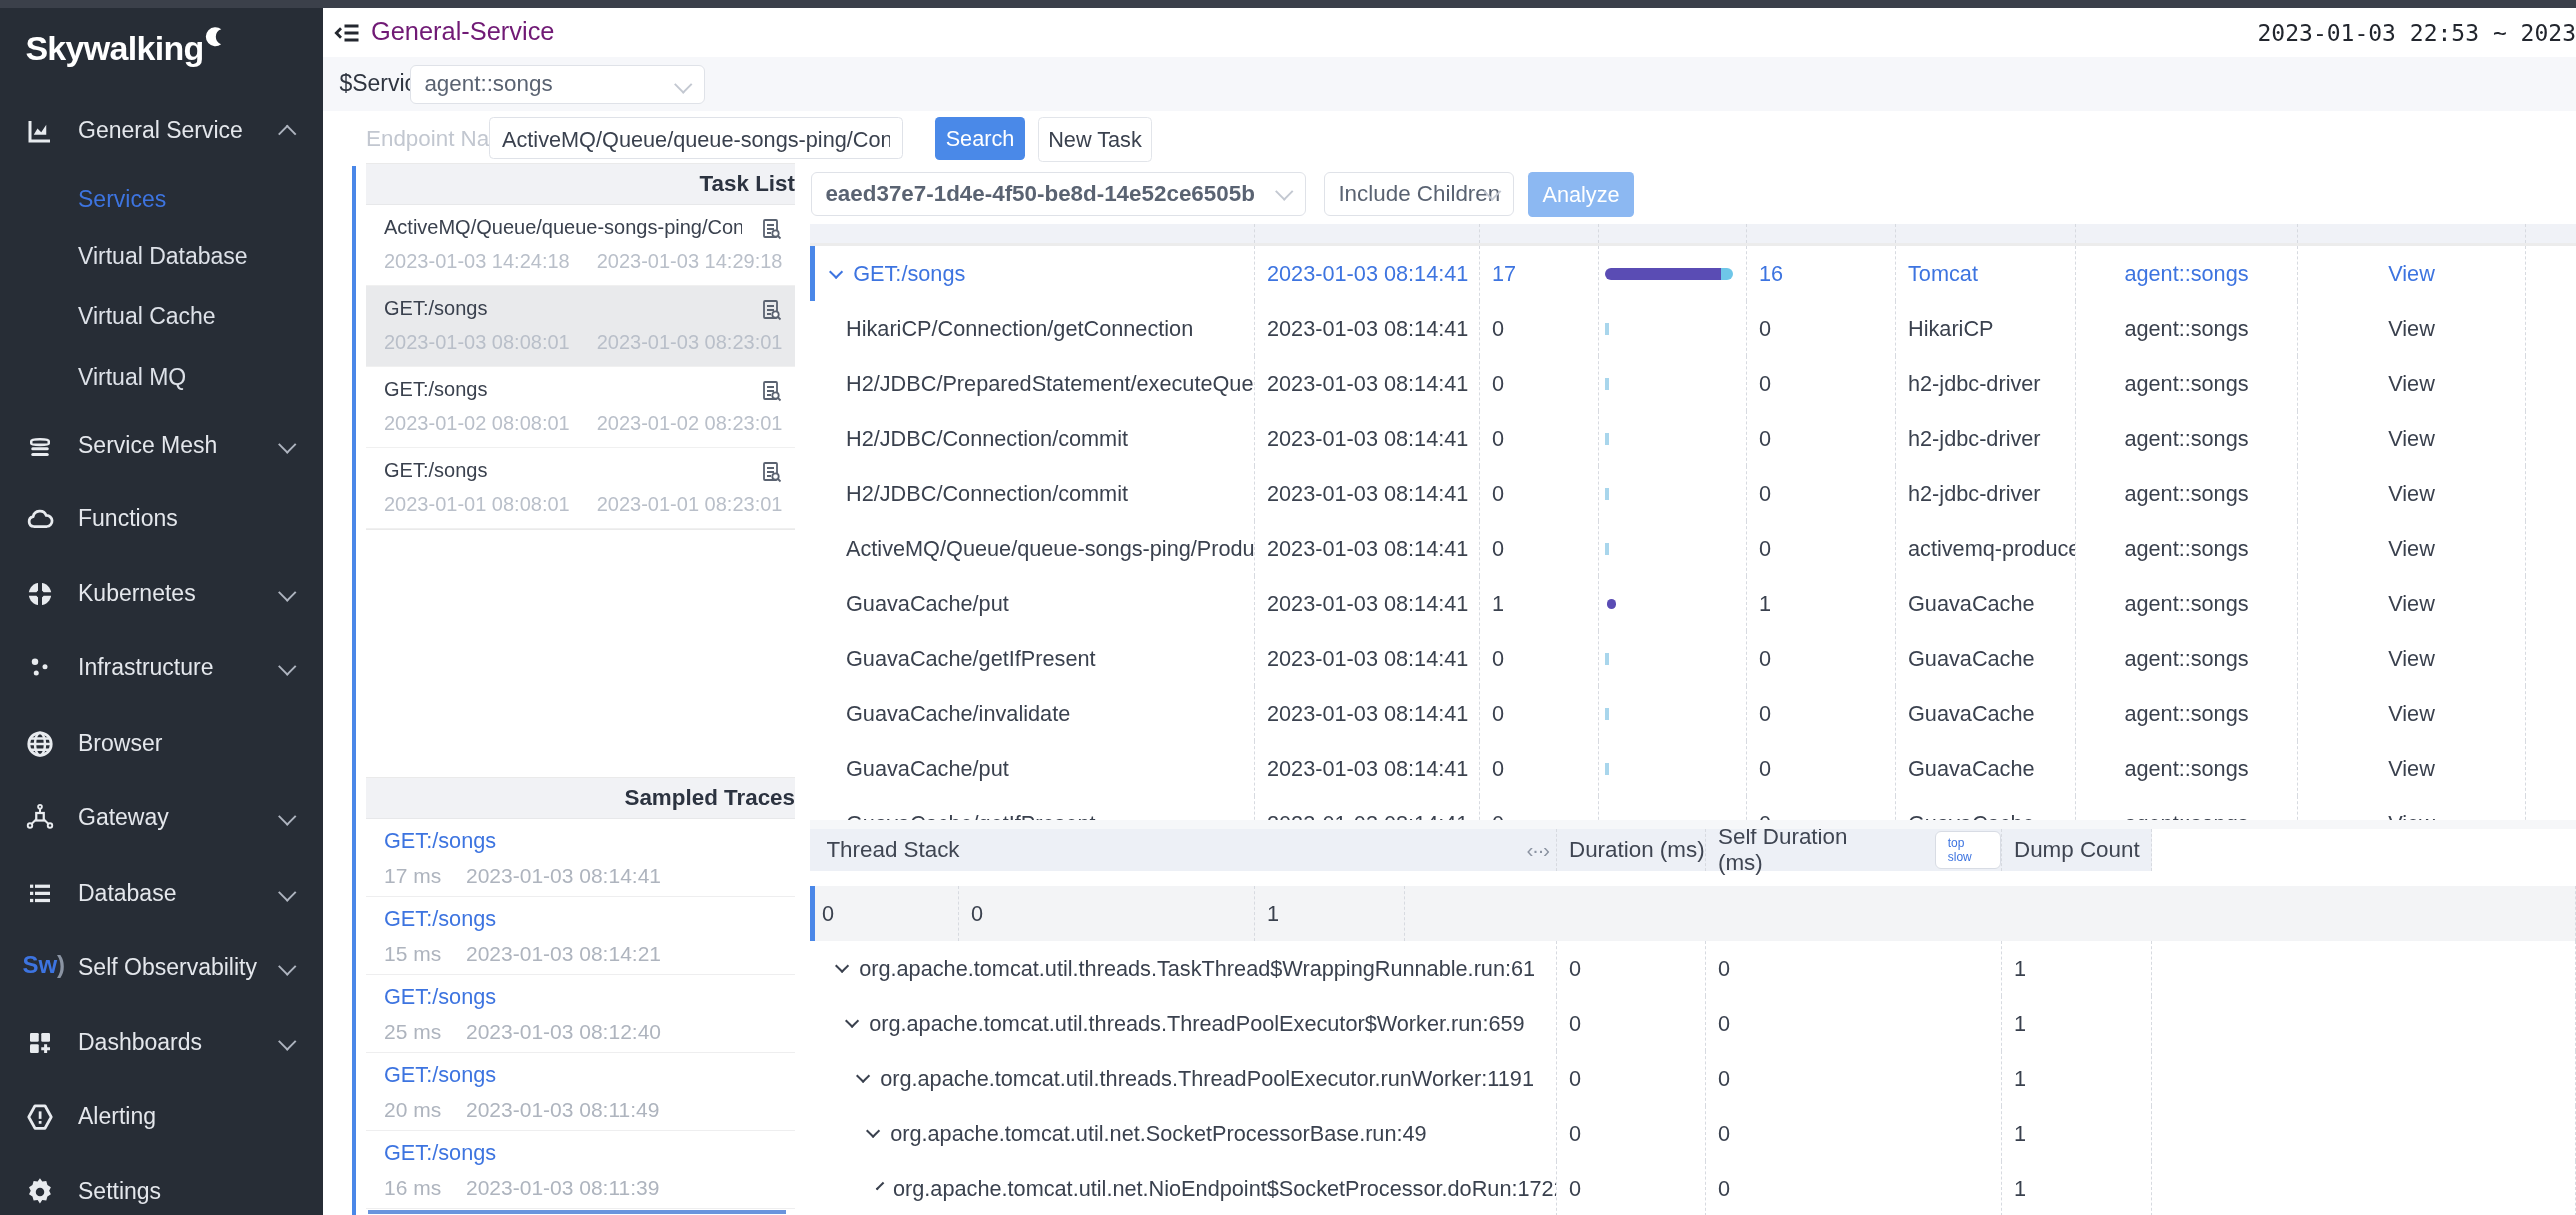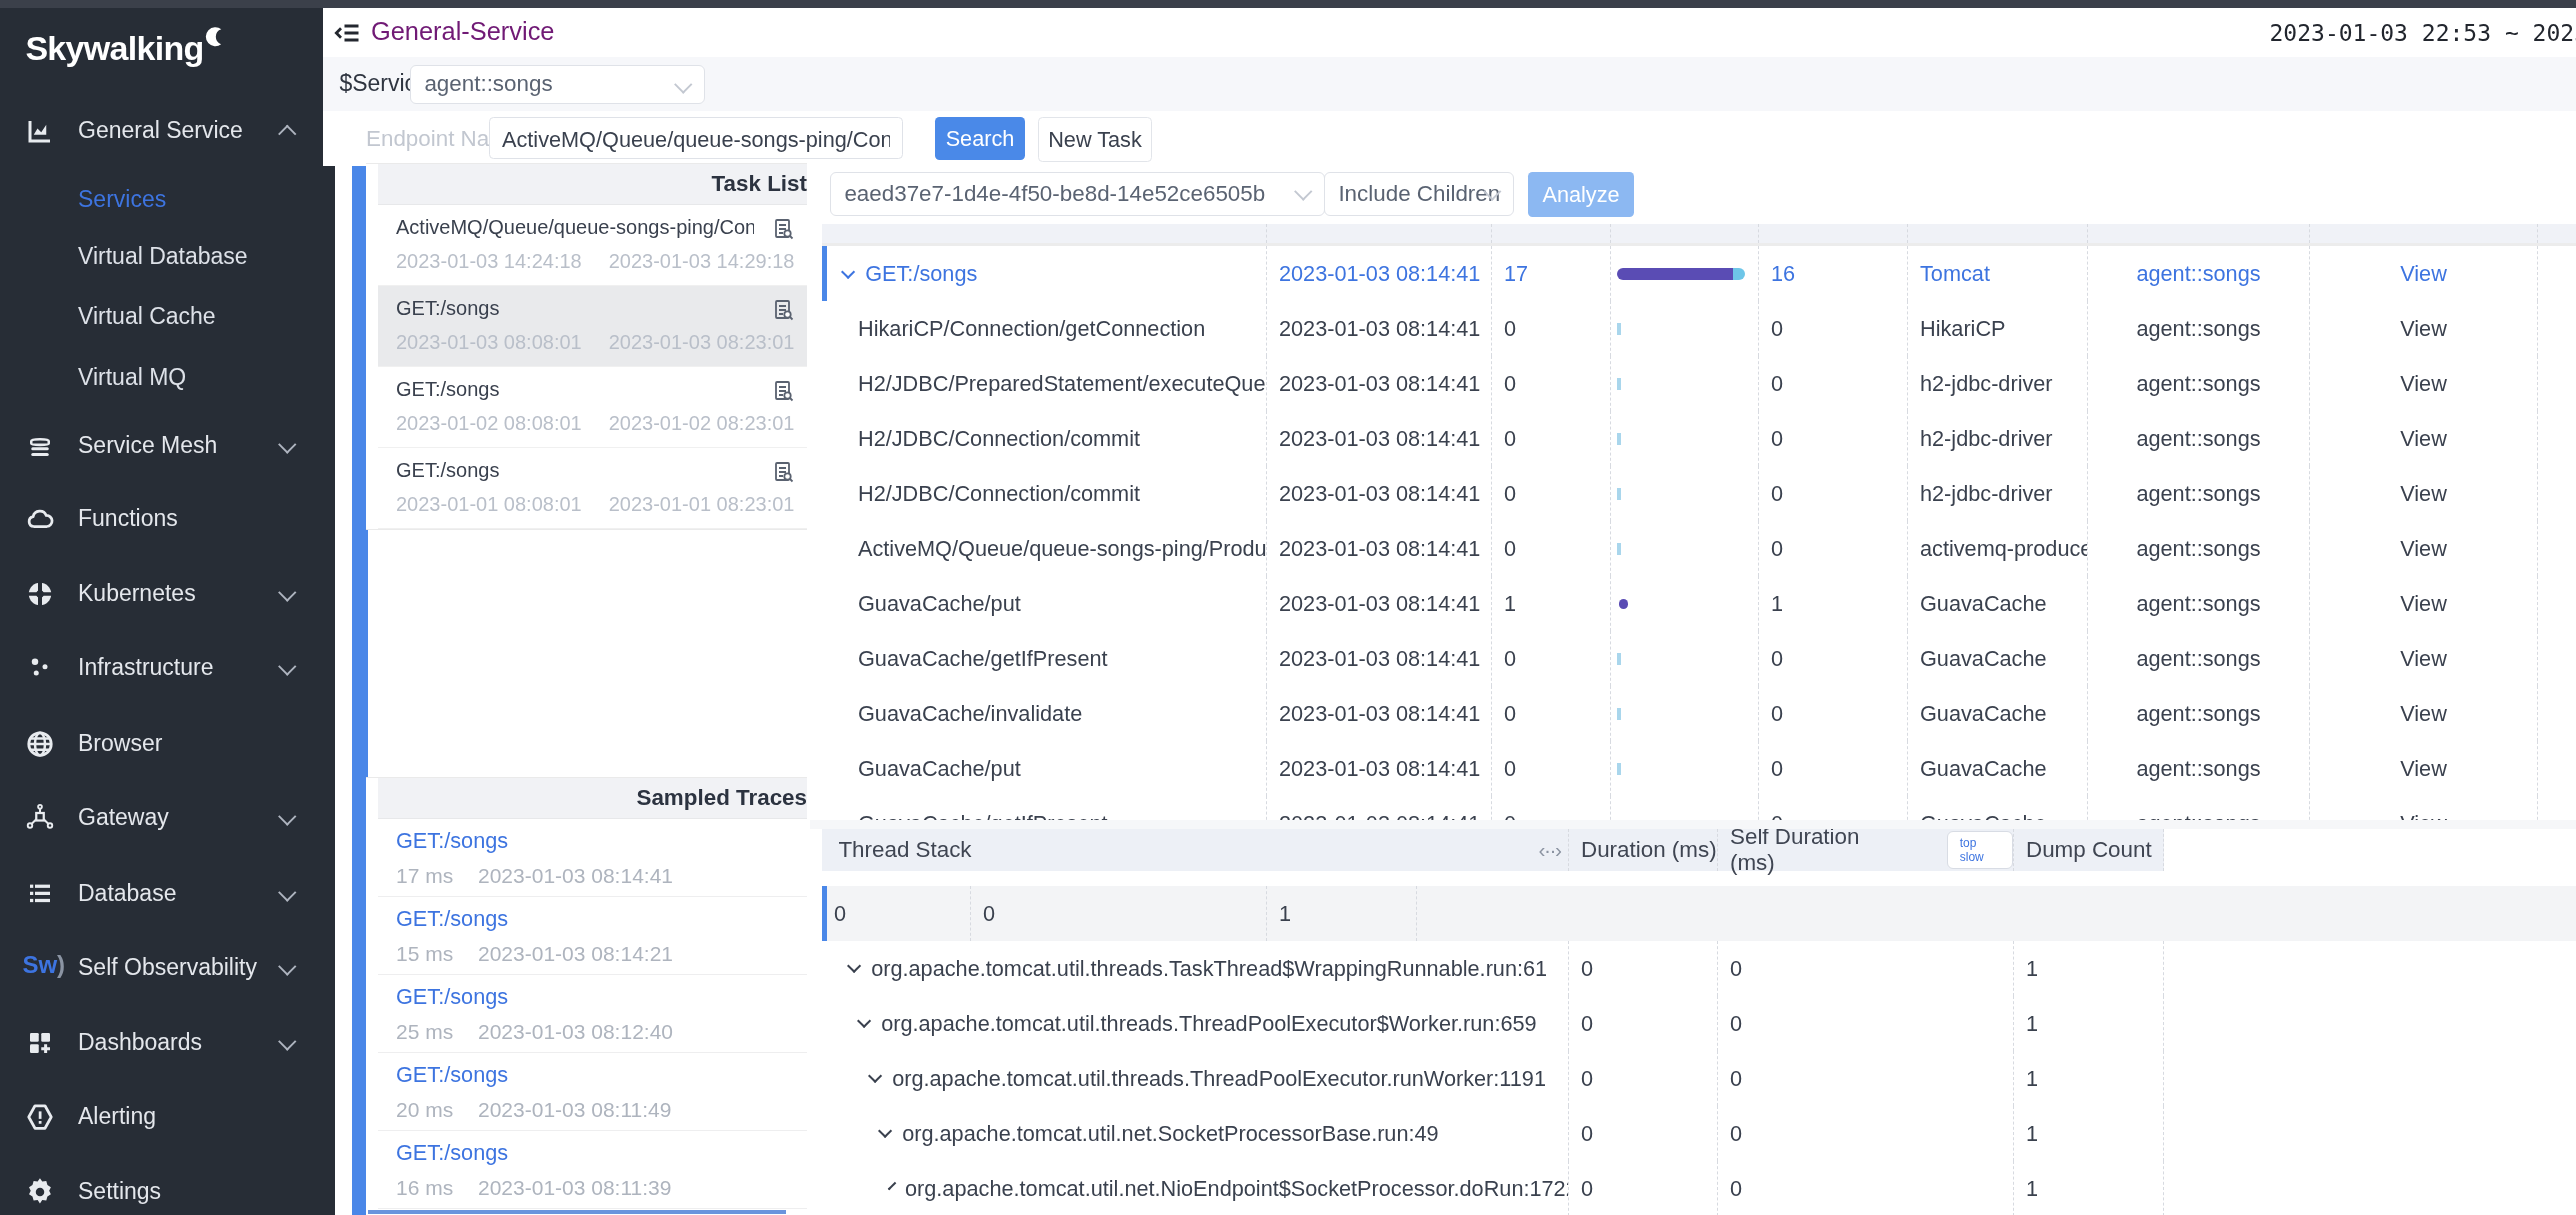--- a/index.html
+++ b/index.html
@@ -1,18 +1,18 @@
 <!DOCTYPE html>
 <html style="font-size:12px"><head>
 <meta charset="utf-8">
 <style>
   html,body{margin:0;padding:0;}
   body{width:2576px;height:1216px;position:relative;overflow:hidden;background:#fff;
        font-family:"Liberation Sans",sans-serif;color:#3a414e;}
-  .abs{position:absolute;padding-left:12px;}
+  .abs{position:absolute;}
   
   .topstrip{left:0;top:0;width:2576px;height:7.5px;background:#3b404a;}
   
   .sidebar{left:0;top:7.5px;width:323px;height:1208px;background:#272d36;}
   .logo{position:absolute;left:25.4px;top:21px;font-size:34px;font-weight:bold;color:#fff;letter-spacing:-0.7px;}
   .logo svg{position:relative;top:-10.5px;left:-3px;}
   .nav{position:absolute;left:0;width:323px;height:48px;cursor:pointer;}
   .nav-icon{position:absolute;left:25.4px;top:9px;width:30px;height:30px;}
   .nav-label{position:absolute;left:78px;top:10.5px;font-size:23px;color:#e4e7ec;white-space:nowrap;}
   .nav.sub .nav-label{color:#dde1e8;}
@@ -57,21 +57,21 @@
   .ticon{position:absolute;right:12px;top:12px;}
   
   .tracepanel{left:366px;top:777px;width:429px;height:439px;border-top:1.5px solid #eaeaea;background:#fff;overflow:hidden;}
   .tritem{position:relative;height:77px;border-bottom:1.5px solid #eeeeef;cursor:pointer;}
   .tritem .trname{position:absolute;left:18px;top:9px;font-size:21.7px;color:#3d74e0;}
   .tritem .trmeta{position:absolute;left:18px;top:45px;font-size:21px;color:#aeb4be;white-space:nowrap;}
   .tritem .trmeta b{font-weight:normal;display:inline-block;min-width:82px;}
   .trpartial{position:absolute;left:1.5px;top:432px;width:418px;height:3.7px;background:#6a94dd;}
   
   .analyzerow{left:810px;top:163px;width:1766px;height:60px;background:#fff;}
-  .an-sel1{left:20px;top:9px;width:493px;height:42px;}
+  .an-sel1{left:1px;top:9px;width:493px;height:42px;font-weight:bold;}
   .an-sel2{left:514px;top:9px;width:188px;height:42px;}
   .btn-analyze{left:718px;top:9px;width:106px;height:45px;line-height:45px;background:#8cb8f2;color:#fff;}
   
   .spanpanel{left:810px;top:224px;width:1766px;height:596px;overflow:hidden;background:#fff;}
   .sheader{height:19.4px;background:#f0f2f7;border-bottom:3.7px solid #ececec;display:flex;}
   .srow{display:flex;height:55px;align-items:center;position:relative;font-size:21.7px;color:#3a414e;}
   .c{height:55px;display:flex;align-items:center;border-right:1.5px dashed #d7dae0;box-sizing:border-box;overflow:hidden;white-space:nowrap;}
   .hc{height:19.4px;border-right:1.5px dashed #d7dae0;box-sizing:border-box;}
   .c1{width:445px;padding-left:21px;}
   .c2{width:225px;padding-left:12px;}

